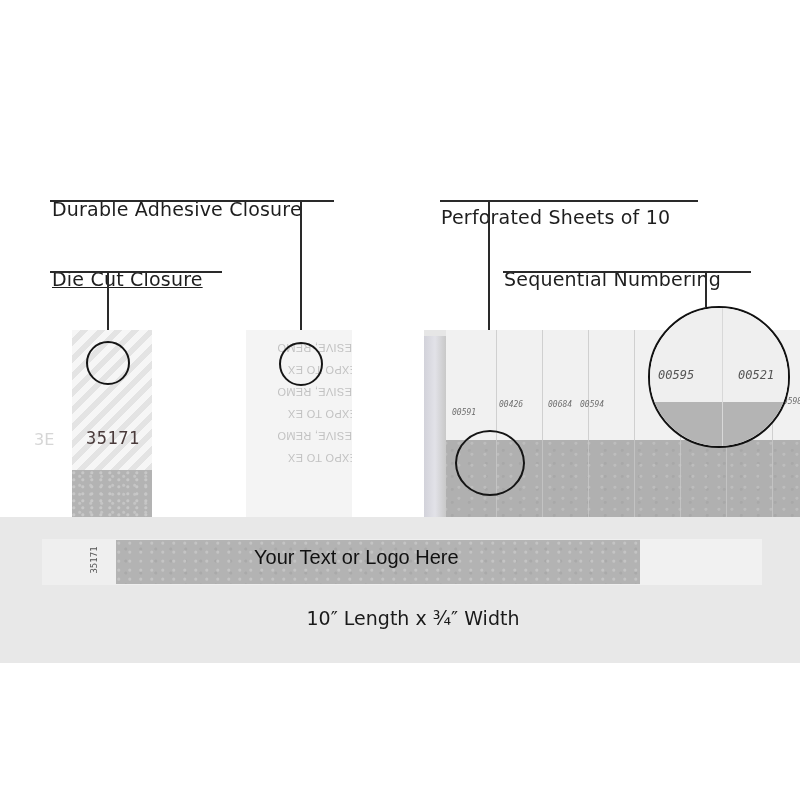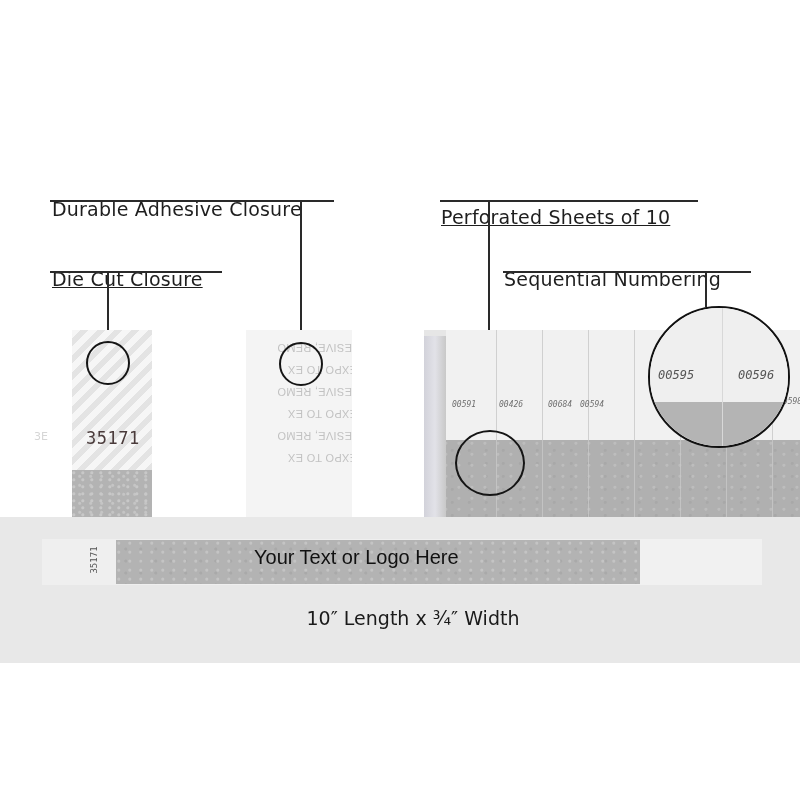--- a/index.html
+++ b/index.html
@@ -11,21 +11,21 @@
   .vline { position:absolute; width:2px; background:#2a2a2a; }
   .ring { position:absolute; border:2px solid #151515; border-radius:50%; box-sizing:border-box; }
 
   
   .diecut { left:72px; top:330px; width:80px; height:187px; background:#ebebeb;
             background-image: repeating-linear-gradient(135deg, rgba(255,255,255,0.55) 0 6px, rgba(220,220,220,0.5) 6px 12px); }
   .diecut-gray { left:72px; top:470px; width:80px; height:47px;
                  background:#b3b3b3; background-image: radial-gradient(circle at 20% 40%, #c8c8c8 1px, transparent 2px), radial-gradient(circle at 70% 70%, #c5c5c5 1px, transparent 2px);
                  background-size: 9px 7px, 11px 9px; }
   .diecut-num { left:86px; top:428px; font-family:"DejaVu Sans Mono","Liberation Mono",monospace; font-size:17px; color:#4a3b3b; letter-spacing:0.5px; }
-  .ghost-left { left:34px; top:430px; width:40px; height:20px; font-size:11px; color:#d6d6d6; }
+  .ghost-left { left:34px; top:430px; width:40px; height:20px; font-size:16px; color:#d6d6d6; }
 
   
   .adhesive { left:246px; top:330px; width:106px; height:187px; background:#f4f4f4; overflow:hidden; }
   .adh-line { position:absolute; left:0; width:130px; font-size:11px; color:#c2c2c2; transform:rotate(180deg);
               white-space:nowrap; font-family:"Liberation Sans",sans-serif; letter-spacing:0.3px; }
 
   
   .sheets { left:424px; top:330px; width:376px; height:188px; background:#e6e6e6; overflow:hidden; }
   .sheets-top { position:absolute; left:22px; top:0; right:0; height:112px; background:#f1f1f1; }
   .sheets-gray { position:absolute; left:18px; top:110px; right:0; bottom:0; background:#b0b0b0;
@@ -58,21 +58,21 @@
 <body>
 
 <div class="callout-label" style="left:52px;top:172px;">Durable Adhesive Closure</div>
 <div class="hline" style="left:50px;top:200px;width:284px;"></div>
 <div class="vline" style="left:300px;top:200px;height:158px;"></div>
 
 <div class="callout-label" style="left:52px;top:242px;text-decoration:underline;">Die Cut Closure</div>
 <div class="hline" style="left:50px;top:271px;width:172px;"></div>
 <div class="vline" style="left:107px;top:271px;height:72px;"></div>
 
-<div class="callout-label" style="left:441px;top:180px;text-decoration:underline;">Perforated Sheets of 10</div>
+<div class="callout-label" style="left:441px;top:180px;">Perforated Sheets of 10</div>
 <div class="hline" style="left:440px;top:200px;width:258px;"></div>
 <div class="vline" style="left:488px;top:200px;height:232px;"></div>
 
 <div class="callout-label" style="left:504px;top:242px;">Sequential Numbering</div>
 <div class="hline" style="left:503px;top:271px;width:248px;"></div>
 <div class="vline" style="left:705px;top:271px;height:36px;"></div>
 
 <div class="abs ghost-left">3E</div>
 <div class="abs diecut"></div>
 <div class="abs diecut-gray"></div>
@@ -94,33 +94,33 @@
   <div class="sheets-gray"></div>
   <div class="sheets-edge"></div>
   <div class="perf" style="left:72px;"></div>
   <div class="perf" style="left:118px;"></div>
   <div class="perf" style="left:164px;"></div>
   <div class="perf" style="left:210px;"></div>
   <div class="perf" style="left:256px;"></div>
   <div class="perf" style="left:302px;"></div>
   <div class="perf" style="left:348px;"></div>
 </div>
-<div class="seq" style="left:452px;">00591</div>
+<div class="seq" style="left:452px;margin-top:8px;">00591</div>
 <div class="seq" style="left:499px;">00426</div>
 <div class="seq" style="left:548px;">00684</div>
 <div class="seq" style="left:580px;text-align:center;">00594</div>
 <div class="seq" style="left:778px;top:397px;">00598</div>
 <div class="ring" style="left:455px;top:430px;width:70px;height:66px;"></div>
 
 <div class="abs zoom-circle">
   <div class="zoom-top"></div>
   <div class="zoom-bottom"></div>
   <div class="zoom-perf"></div>
   <div class="zoom-num" style="left:8px;">00595</div>
-  <div class="zoom-num" style="left:88px;">00596</div>
+  <div class="zoom-num" style="left:88px;">00521</div>
 </div>
 
 <div class="abs panel"></div>
 <div class="band"></div>
 <div class="band-gray"></div>
 <div class="band-tab"></div>
 <div class="band-num">35171</div>
 <div class="band-text">Your Text or Logo Here</div>
 <div class="dims">10″ Length x ¾″ Width</div>
 

